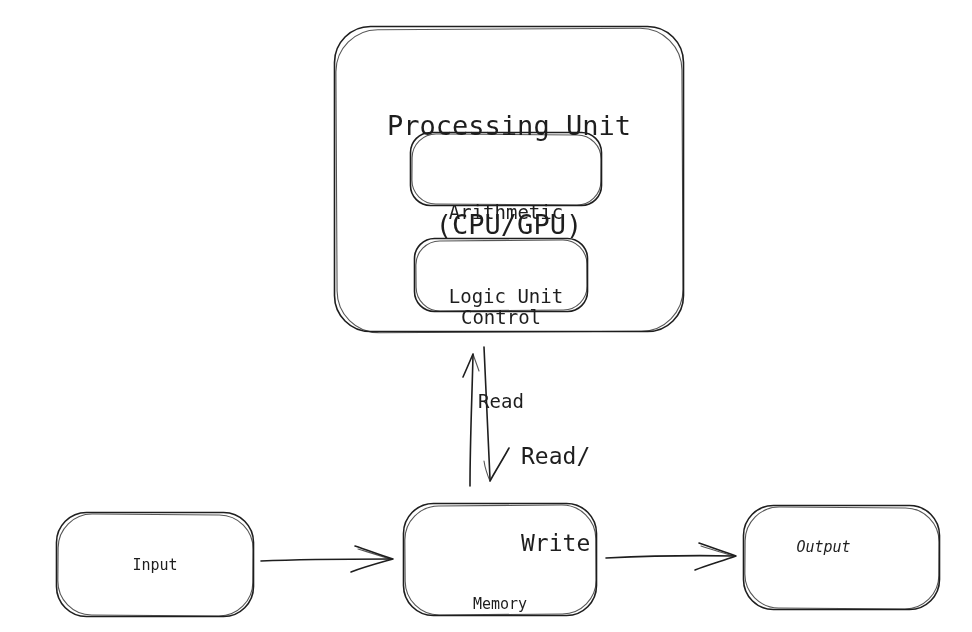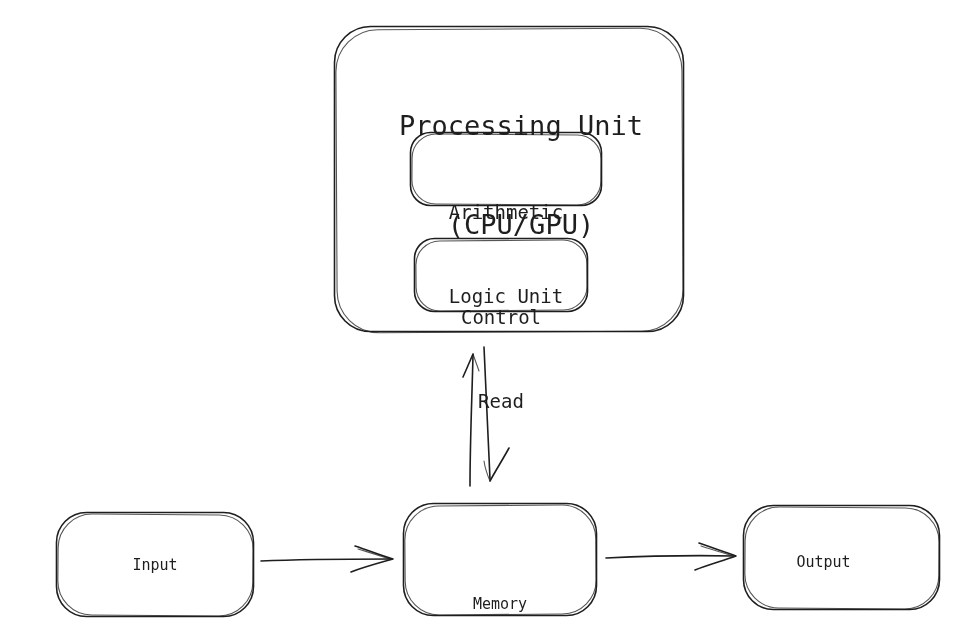--- a/index.html
+++ b/index.html
@@ -35,21 +35,21 @@
   .sketch-stroke.dup {
     stroke-width: 1.1;
     opacity: 0.75;
   }
   .label {
     position: absolute;
     white-space: pre;
     letter-spacing: 0px;
   }
   .label.center { text-align: center; }
-  .lbl-title   { font-size: 27px; line-height: 33px; padding-left: 12px; }
+  .lbl-title   { font-size: 27px; line-height: 33px; }
   .lbl-inner   { font-size: 19px; line-height: 28px; }
   .lbl-node    { font-size: 15px; line-height: 29px; }
   .lbl-edge    { font-size: 23px; line-height: 29px; }
 </style>
 </head>
 <body>
 
 <div class="canvas">
 
   <svg width="972" height="632" viewBox="0 0 972 632" aria-hidden="true">
@@ -117,23 +117,27 @@
   <div class="label center lbl-inner" style="left:410px; top:142px; width:192px;">
     <div>Arithmetic</div>
     <div>Logic Unit</div>
   </div>
 
   <div class="label center lbl-inner" style="left:414px; top:247px; width:174px;">
     <div>Control</div>
     <div>Read</div>
   </div>
 
+  <div class="label lbl-edge" style="left:521px; top:384px;">
+    <div>Read/</div>
+    <div>Write</div>
+  </div>
 
   <div class="label center lbl-node" style="left:56px; top:551px; width:198px;">Input</div>
 
   <div class="label center lbl-node" style="left:403px; top:532px; width:194px;">
     <div>Memory</div>
     
   </div>
 
-  <div class="label center lbl-node" style="left:743px; top:548px; width:161px;">Output</div>
+  <div class="label center lbl-node" style="left:743px; top:533px; width:161px;font-style:italic;">Output</div>
 
 </div>
 
 </body></html>

